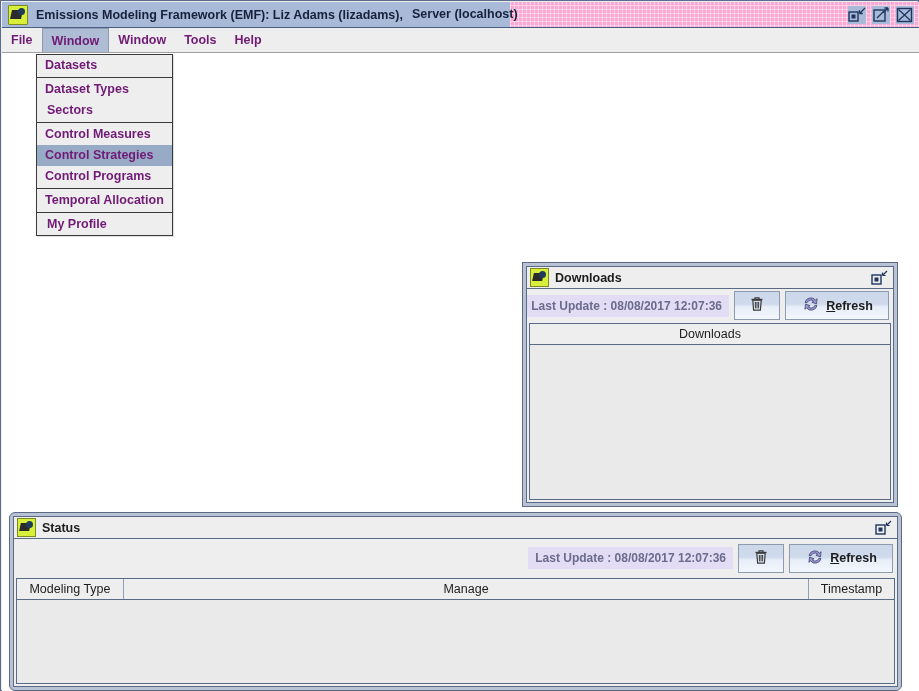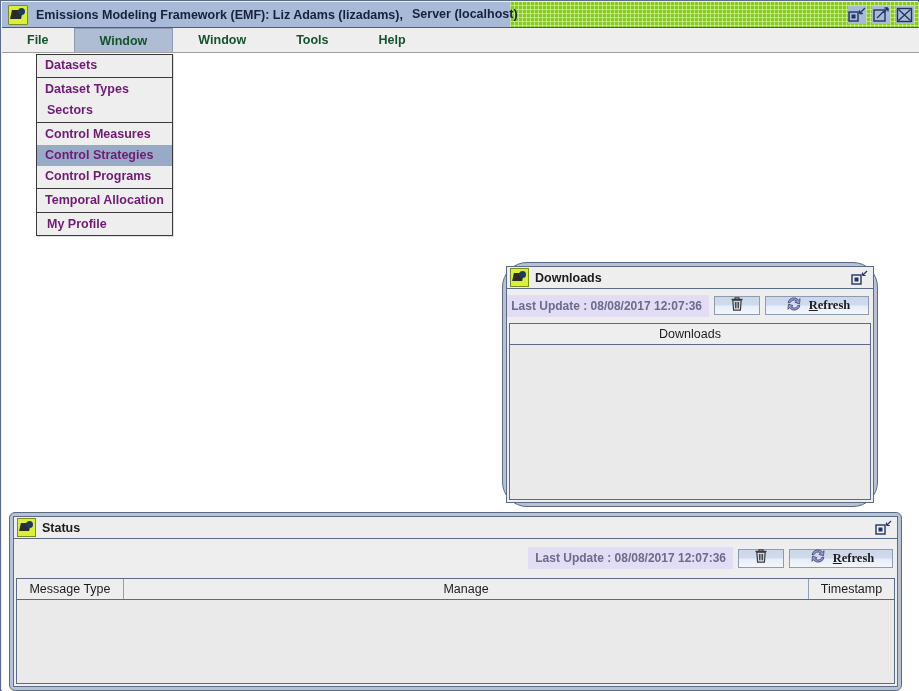--- a/index.html
+++ b/index.html
@@ -19,21 +19,21 @@
     box-sizing: border-box;
     border: 1px solid #5a6b8c;
     background: #eeeeee;
   }
 
   
   #titlebar {
     position: absolute; left: 1px; top: 1px;
     width: 917px; height: 26px;
     box-sizing: border-box;
-    background: #84cc16;
+    background: #f9a8d4;
     border-bottom: 1px solid #4a5d80;
     display: flex; align-items: center;
   }
   #titlebar .tb-texture {
     position: absolute; left: 0; top: 0; right: 0; bottom: 0;
     background-image:
       linear-gradient(90deg, rgba(255,255,255,0.85) 1px, transparent 1px),
       linear-gradient(0deg, rgba(255,255,255,0.85) 1px, transparent 1px);
     background-size: 4px 4px;
     opacity: .55;
@@ -99,24 +99,24 @@
   #menubar {
     position: absolute; left: 1px; top: 27px;
     width: 917px; height: 25px;
     box-sizing: border-box;
     background: #eeeeee;
     border-bottom: 1px solid #a0a0a0;
     display: flex; align-items: stretch;
   }
   .menu-item {
     display: flex; align-items: center;
-    padding: 0 25px;
-    font-weight: bold;
-    font-size: 12.5px;
-    color: #14532d;
+    padding: 0 9px;
+    font-weight: bold;
+    font-size: 12.5px;
+    color: #701a75;
     cursor: default;
   }
   .menu-item.selected {
     background: #aebdd3;
     border-left: 1px solid #8b9bb4;
     border-right: 1px solid #8b9bb4;
     border-top: 1px solid #8b9bb4;
   }
 
   
@@ -233,29 +233,28 @@
   .last-update {
     background: #e2dcf5;
     color: #6b6b8c;
     font-weight: bold;
     font-size: 12px;
     padding: 4px 7px;
     white-space: nowrap;
   }
   .tool-btn {
     box-sizing: border-box;
-    height: 19px;
+    height: 29px;
     min-width: 52px;
     background: linear-gradient(to bottom, #ccd8ea 0%, #cfdaec 45%, #e7eef8 55%, #f3f7fc 100%);
     border: 1px solid #8d9bb0;
     display: flex; align-items: center; justify-content: center;
     gap: 5px;
     cursor: pointer;
     padding: 0 9px;
-    font-family: Liberation Serif, serif;
   }
   .tool-btn .btn-label {
     font-weight: bold;
     font-size: 12.5px;
     color: #1c1c1c;
     white-space: nowrap;
   }
   .tool-btn .btn-label u { text-decoration: underline; }
 
   
@@ -348,21 +347,21 @@
     <div class="popup-item highlight">Control Strategies</div>
     <div class="popup-item">Control Programs</div>
     <div class="popup-sep"></div>
     <div class="popup-item">Temporal Allocation</div>
     <div class="popup-sep"></div>
     <div class="popup-item indented">My Profile</div>
   </div>
 
   <div id="desktop">
 
-    <div class="iframe-win" style="left:500px; top:209px; width:376px; height:245px;border-radius:25px;">
+    <div class="iframe-win" style="left:520px; top:209px; width:376px; height:245px;">
       <div class="iframe-inner">
 
         <div class="if-titlebar">
           <div class="if-texture"></div>
           <div class="if-solid" style="width:120px;"></div>
           <div class="if-icon">
             <div class="ic-body"></div>
               <div class="ic-head"></div>
           </div>
           <div class="if-title-text">Downloads</div>
@@ -450,21 +449,21 @@
                 <path d="M4 7.5 a6 6 0 0 1 10.5 -2.4 l1.6 -1.4 l-0.6 5.2 l-4.6 -1.6 l1.8 -1.2 a4 4 0 0 0 -6.6 1.6 z" fill="#9a9ad8" stroke="#43436e" stroke-width="0.8" stroke-linejoin="round"></path>
                 <path d="M16 10.5 a6 6 0 0 1 -10.5 2.4 l-1.6 1.4 l0.6 -5.2 l4.6 1.6 l-1.8 1.2 a4 4 0 0 0 6.6 -1.6 z" fill="#9a9ad8" stroke="#43436e" stroke-width="0.8" stroke-linejoin="round"></path>
               </svg>
             </span>
             <span class="btn-label"><u>R</u><span>efresh</span></span>
           </div>
         </div>
 
         <div class="table-wrap" style="top:61px; height:calc(100% - 63px);">
           <div class="tbl-header">
-            <div class="tbl-th" style="flex:0 0 107px;">Message Type</div>
+            <div class="tbl-th" style="flex:0 0 107px;">Modeling Type</div>
             <div class="tbl-th" style="flex:1 1 auto;">Manage</div>
             <div class="tbl-th" style="flex:0 0 85px;">Timestamp</div>
           </div>
           <div class="tbl-body"></div>
         </div>
 
       </div>
     </div>
 
   </div>

